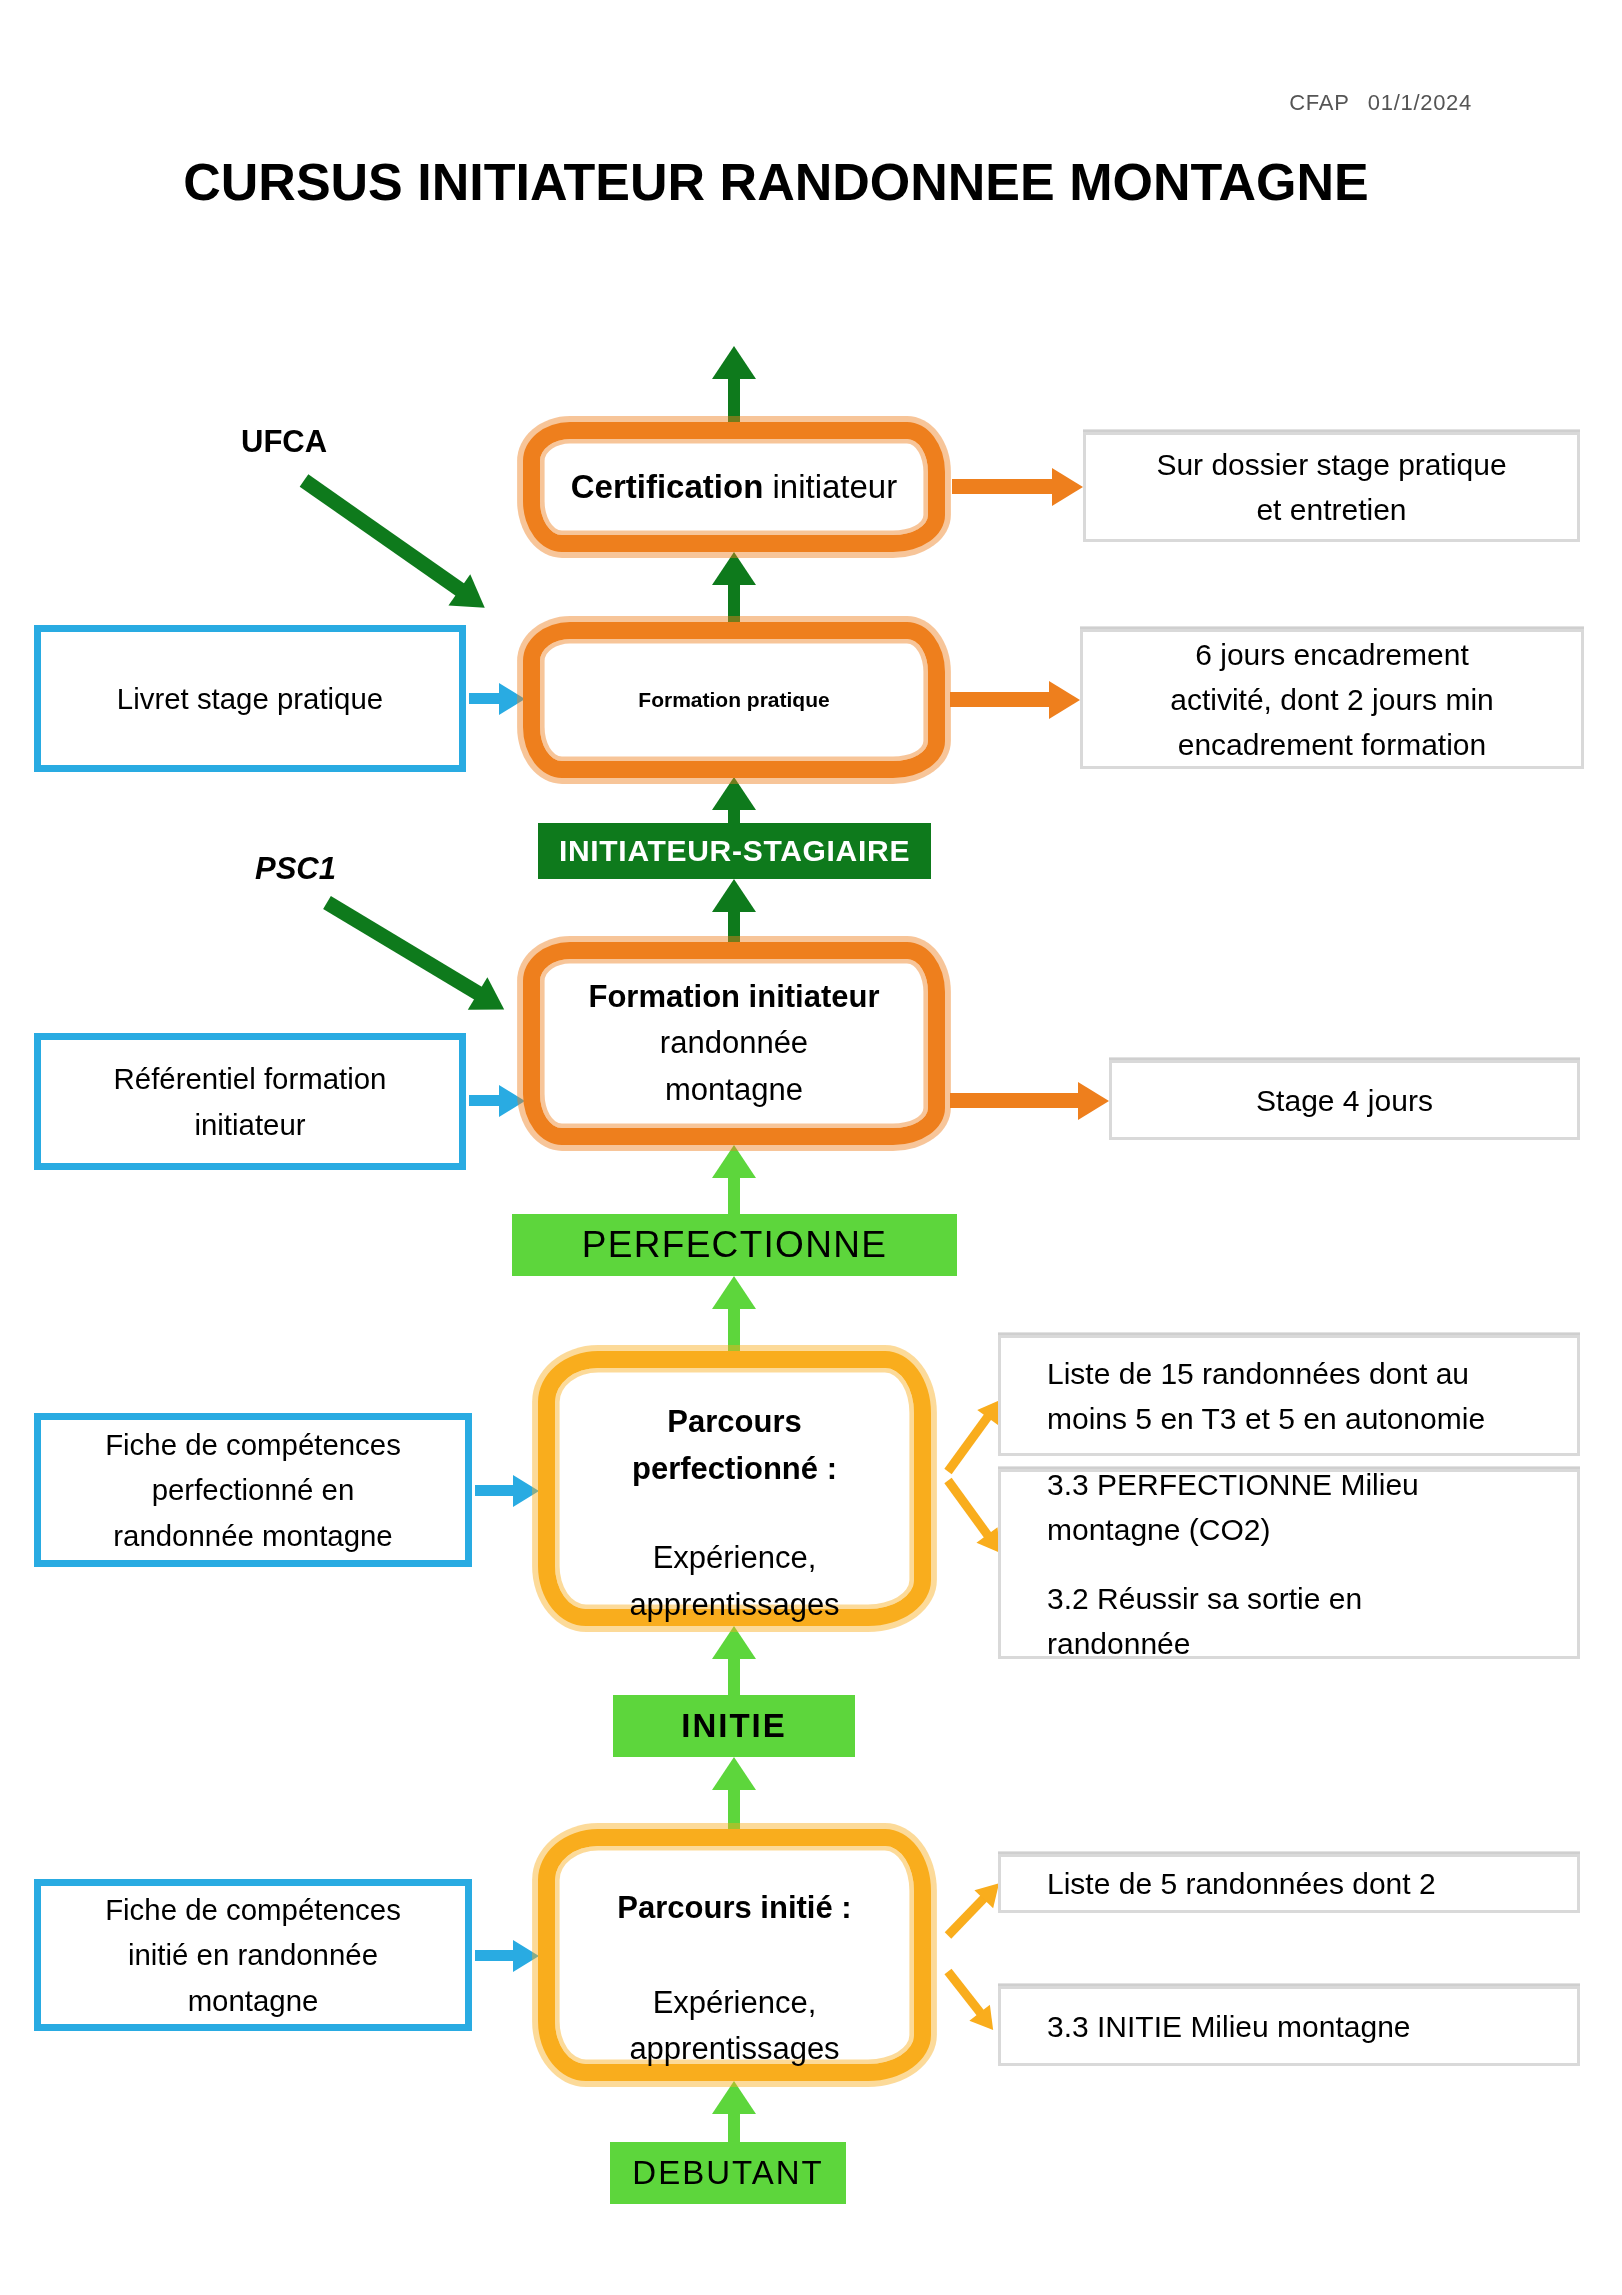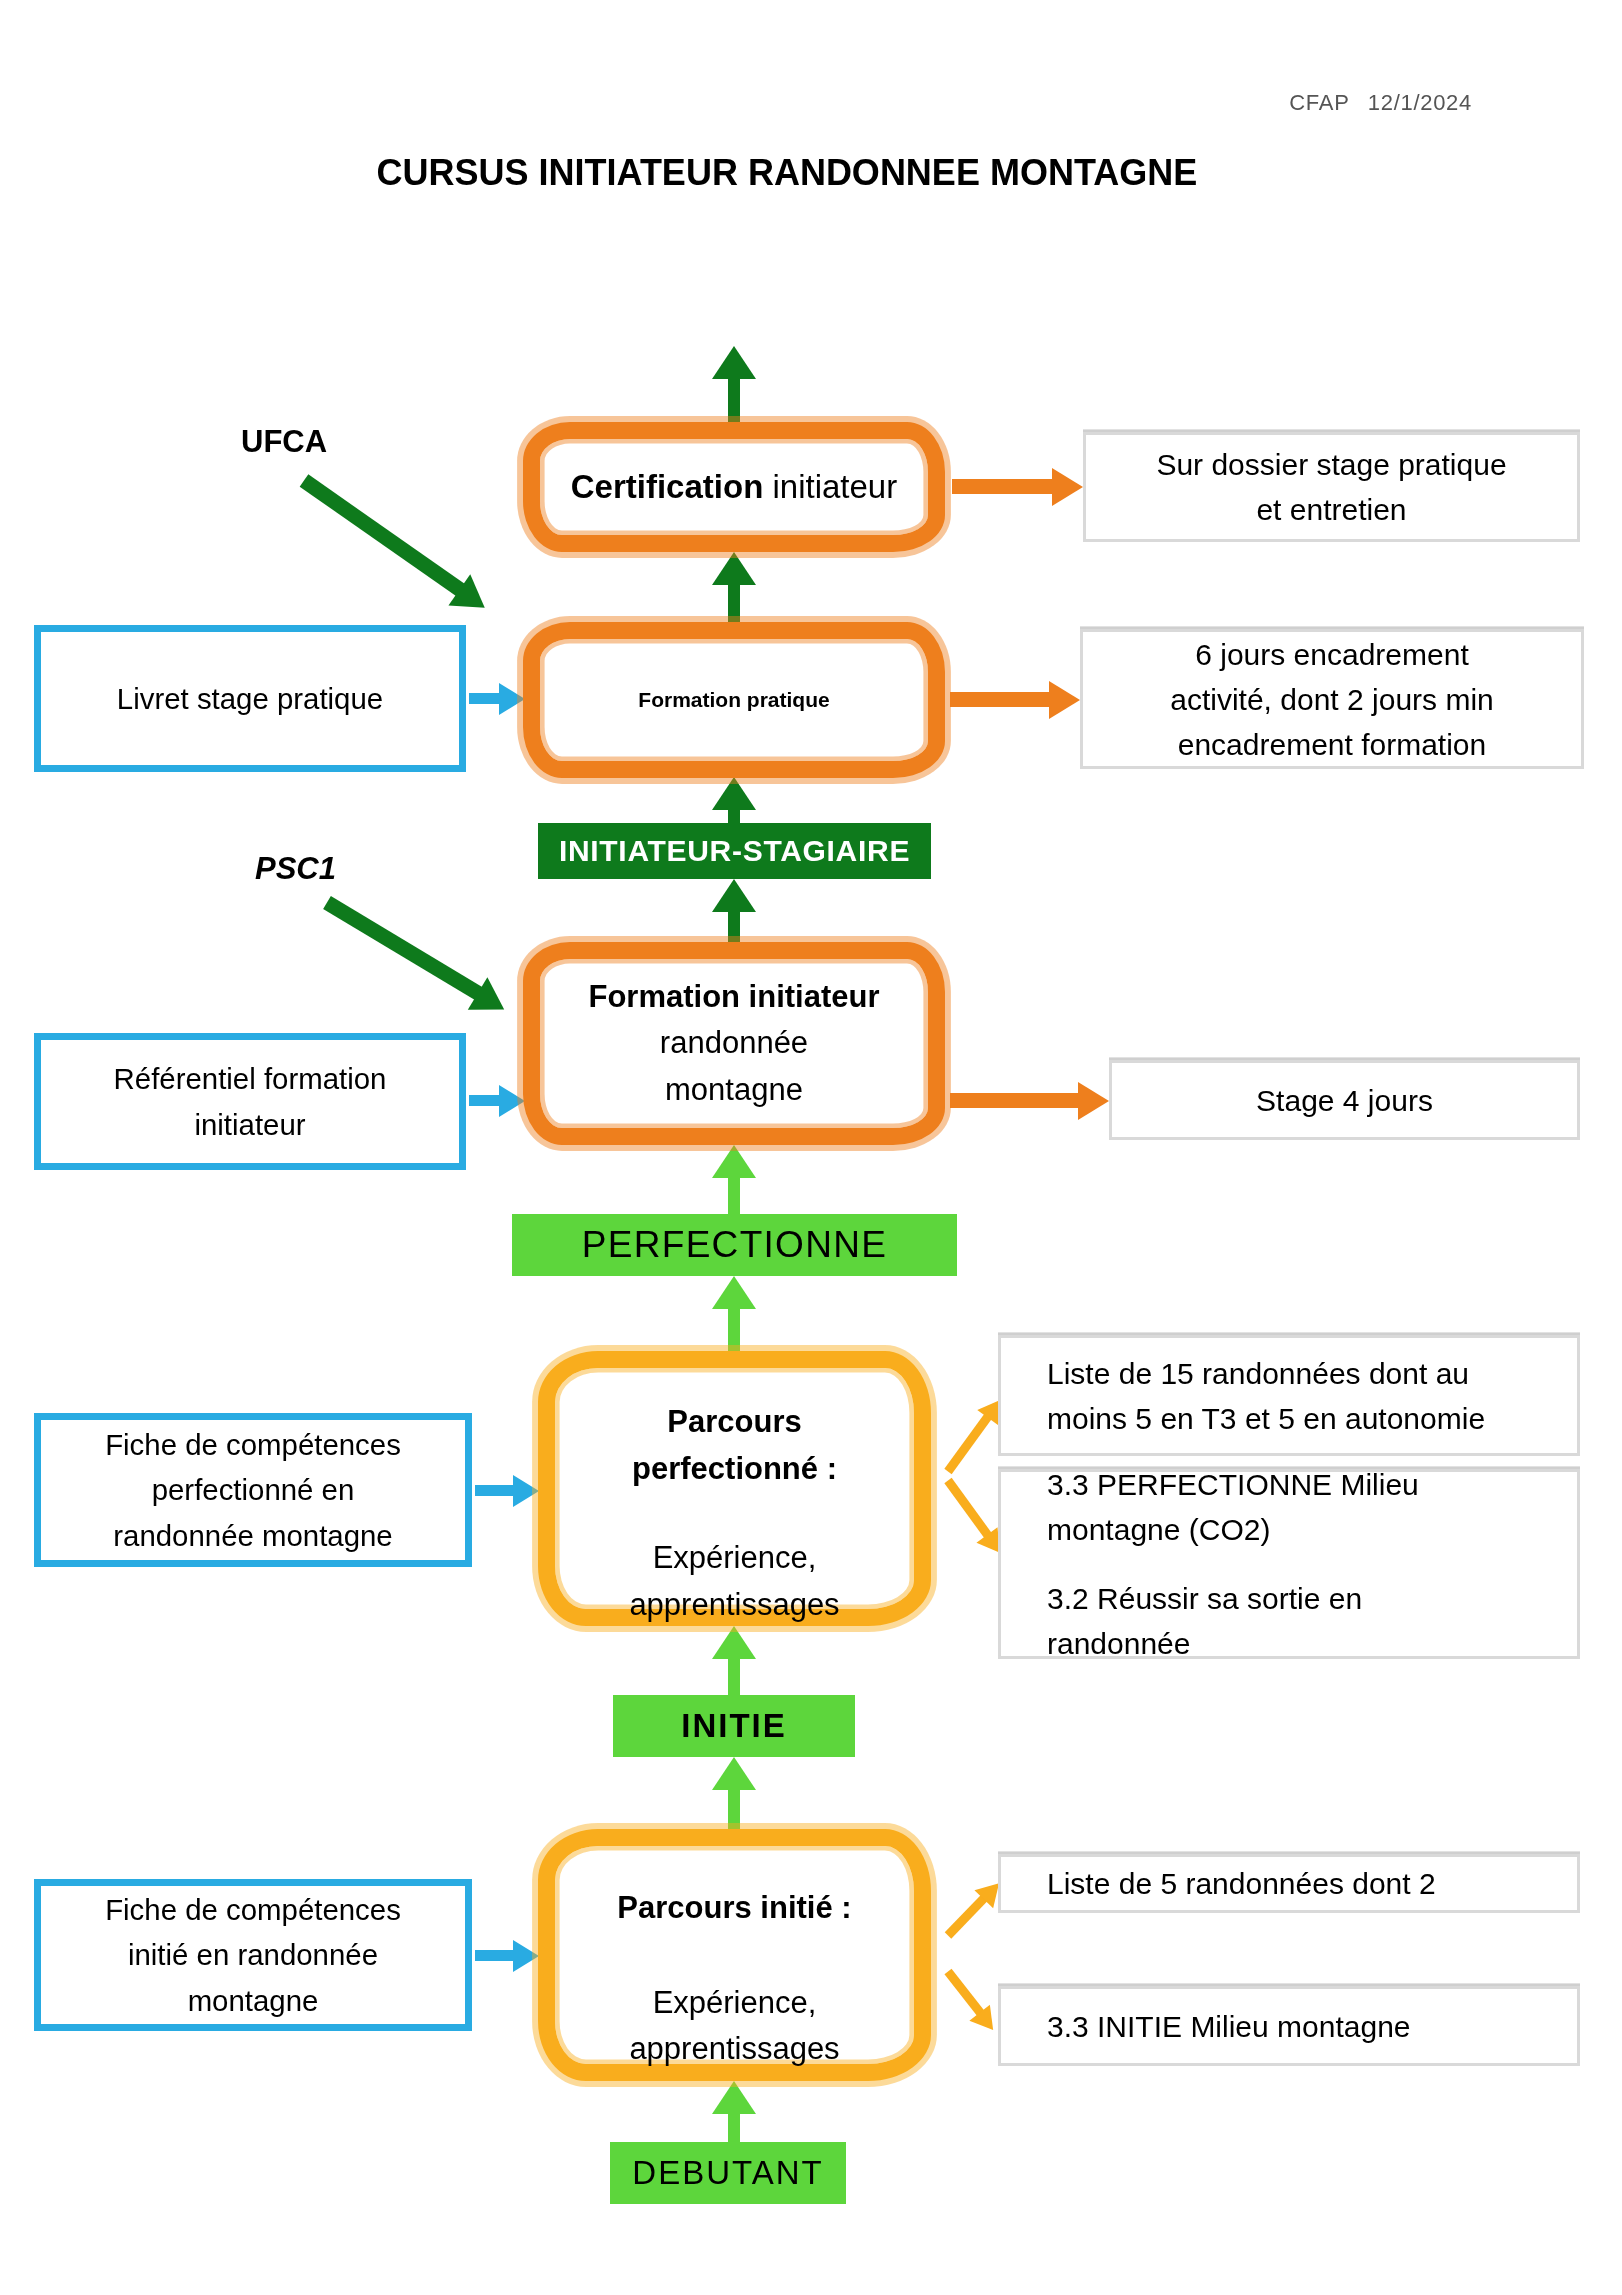--- a/index.html
+++ b/index.html
@@ -8,21 +8,21 @@
     font-family:"Liberation Sans","DejaVu Sans",sans-serif;color:#000;
     overflow:hidden;
   }
   .abs{position:absolute;box-sizing:border-box;}
   .pre{white-space:pre-line;}
 
   
   .doc-ref{top:90px;right:151px;font-size:22px;color:#555;letter-spacing:0.7px;}
   .doc-ref span{margin-left:18.3px;}
   .doc-ref span:first-child{margin-left:0;}
-  .page-title{top:152px;left:50%;transform:translateX(-53%);font-size:36px;font-weight:bold;white-space:nowrap;}
+  .page-title{top:152px;left:50%;transform:translateX(-53%);font-size:52px;font-weight:bold;white-space:nowrap;}
 
   
   .gbox{background:#0e7a1c;color:#fff;display:flex;align-items:center;justify-content:center;text-align:center;}
   .band{background:#5dd63c;color:#000;display:flex;align-items:center;justify-content:center;text-align:center;}
 
   
   .crayon{
     background:#fff;display:flex;flex-direction:column;align-items:center;justify-content:center;
     text-align:center;
   }
@@ -68,21 +68,21 @@
   
   .annot{font-size:31px;font-weight:bold;}
   .line50{font-size:33px;line-height:1.5;}
 </style>
 </head>
 <body>
 
 <div id="page">
 
   <div class="abs doc-ref">
-    <span>CFAP</span><span>12/1/2024</span>
+    <span>CFAP</span><span>01/1/2024</span>
   </div>
   <div class="abs page-title">CURSUS INITIATEUR RANDONNEE MONTAGNE</div>
 
 
   <div class="varrow" style="left:711px;top:346px;height:83px;--c:#0e7a1c;">
       <i class="head"></i>
       <i class="stem"></i>
     </div>
   <div class="varrow" style="left:711px;top:552px;height:72px;--c:#0e7a1c;">
       <i class="head"></i>

